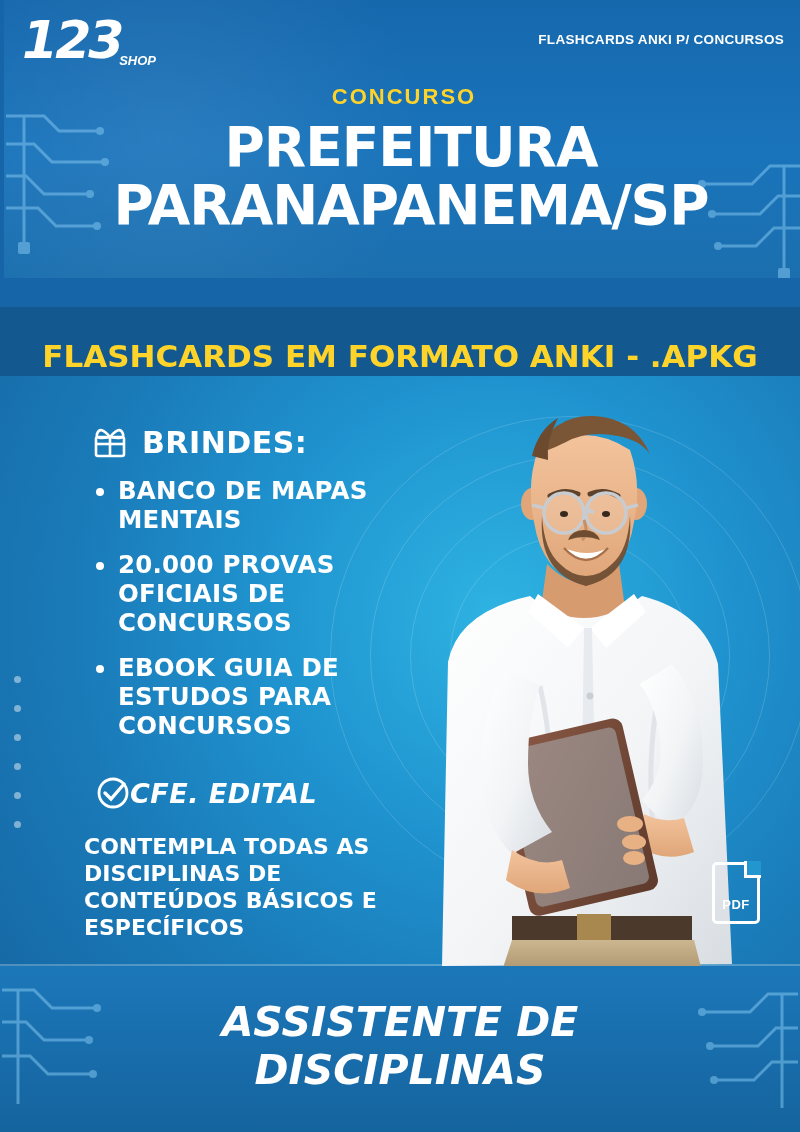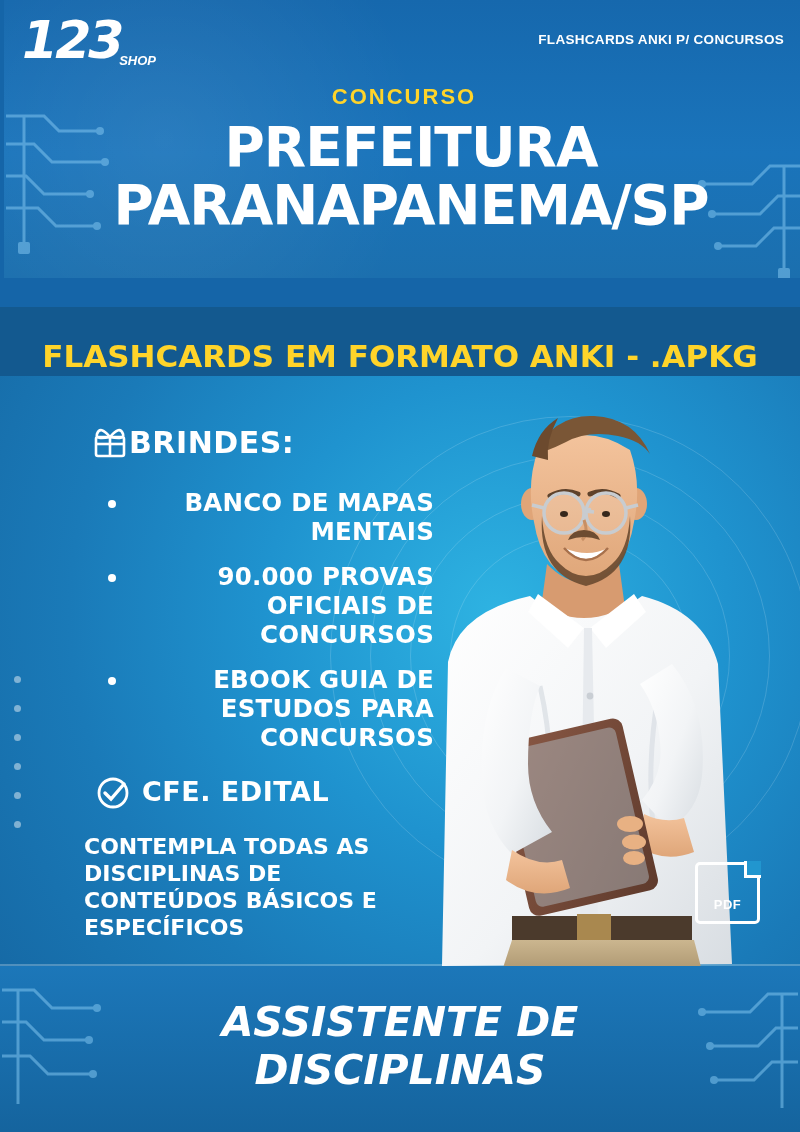--- a/index.html
+++ b/index.html
@@ -141,21 +141,21 @@
     position: absolute;
     border: 1px solid rgba(255,255,255,0.30);
     border-radius: 50%;
   }
 
   .brindes-head {
     position: absolute;
     left: 92px; top: 48px;
     display: flex;
     align-items: center;
-    gap: 1px;
+    gap: 14px;
     z-index: 5;
     text-align: center;
   }
   .brindes-head .label {
     color: #ffffff;
     font-family: "DejaVu Sans", sans-serif;
     font-weight: bold;
     font-size: 30px;
     letter-spacing: 0.5px;
   }
@@ -168,28 +168,29 @@
   }
   .bullets li {
     color: #ffffff;
     font-family: "DejaVu Sans", sans-serif;
     font-weight: bold;
     font-size: 24.5px;
     line-height: 29px;
     letter-spacing: 0.2px;
     margin-bottom: 16px;
   }
-  .bullets { padding-left: 26px; margin: 12px; text-align: right; }
+  .bullets { padding-left: 26px; margin: 0; }
 
   .cfe-head {
     position: absolute;
     left: 96px; top: 400px;
     display: flex;
-    gap: 12px;
+    align-items: center;
     z-index: 5;
+    font-style: italic;
   }
   .cfe-head .label {
     color: #ffffff;
     font-family: "DejaVu Sans", sans-serif;
     font-weight: bold;
     font-size: 27px;
     letter-spacing: 0.5px;
   }
   .cfe-body {
     position: absolute;
@@ -214,21 +215,21 @@
     width: 7px; height: 7px;
     border-radius: 50%;
     background: rgba(255,255,255,0.45);
     margin-bottom: 22px;
   }
 
   
   .pdf-badge {
     position: absolute;
     right: 40px; bottom: 42px;
-    width: 65px; height: 62px;
+    width: 48px; height: 62px;
     z-index: 7;
   }
   .pdf-badge .sheet {
     position: absolute;
     inset: 0;
     border: 3px solid #ffffff;
     border-radius: 5px;
   }
   .pdf-badge .fold {
     position: absolute;
@@ -464,21 +465,21 @@
           <path d="M18 13 v19"></path>
           <path d="M18 13 q-10 -12 -13 -3 q-2 6 13 3 z"></path>
           <path d="M18 13 q10 -12 13 -3 q2 6 -13 3 z"></path>
         </g>
       </svg>
       <div class="label">BRINDES:</div>
     </div>
 
     <ul class="bullets">
       <li>BANCO DE MAPAS MENTAIS</li>
-      <li>90.000 PROVAS OFICIAIS DE CONCURSOS</li>
+      <li>20.000 PROVAS OFICIAIS DE CONCURSOS</li>
       <li>EBOOK GUIA DE ESTUDOS PARA CONCURSOS</li>
     </ul>
 
     <div class="cfe-head">
       <svg width="34" height="34" viewBox="0 0 34 34">
         <circle cx="17" cy="17" r="14" fill="none" stroke="#ffffff" stroke-width="2.8"></circle>
         <path d="M9 17 l6 6 l13 -15" fill="none" stroke="#ffffff" stroke-width="3.4" stroke-linecap="round"></path>
       </svg>
       <div class="label">CFE. EDITAL</div>
     </div>

